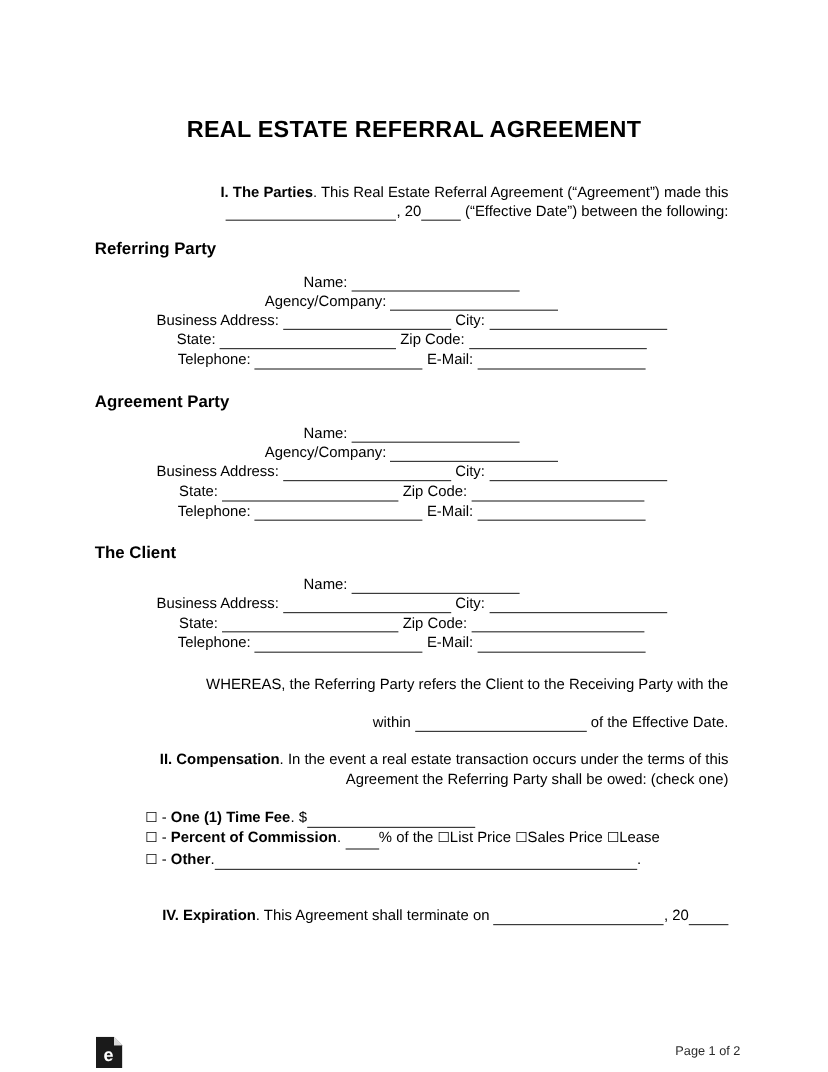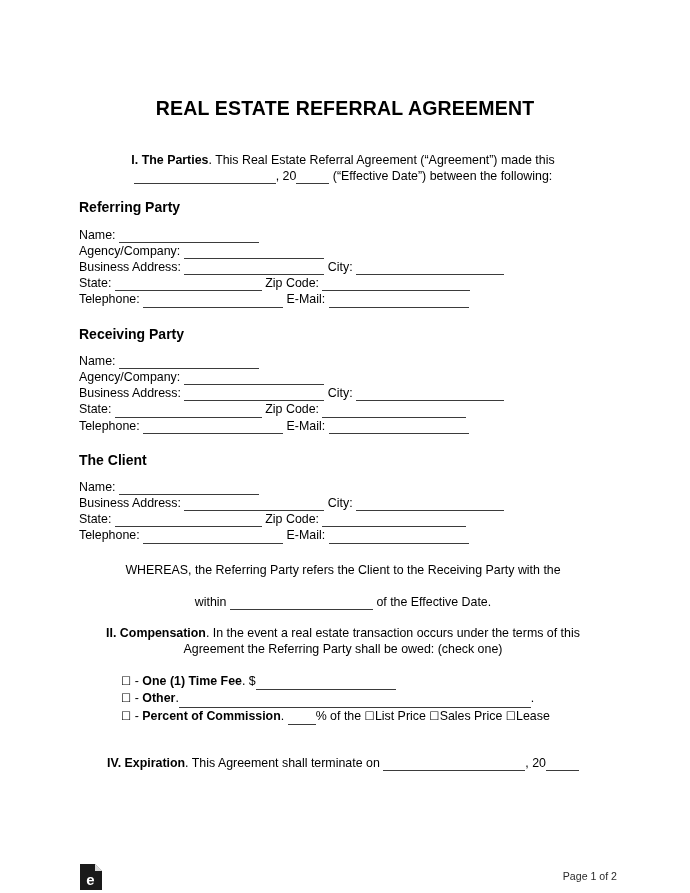--- a/index.html
+++ b/index.html
@@ -33,36 +33,37 @@
   .body-area {
     position: absolute;
     top: 116px;
     left: 79px;
     width: 528px;
   }
   p.para {
     margin: 0;
     font-size: 12.4px;
     line-height: 16.2px;
-    text-align: center;
+    text-align: right;
   }
   .gap-para { height: 15px; }
   .gap-small { height: 11px; }
   .gap-block { height: 18px; }
   .sec-head {
     margin: 0;
     font-size: 14px;
     font-weight: bold;
     line-height: 16.2px;
   }
   .fields {
     margin: 0;
     font-size: 12.4px;
     line-height: 16.2px;
     white-space: nowrap;
+    text-align: center;
   }
   .fields div { height: 16.2px; }
   b { font-weight: bold; }
   .ul {
     display: inline-block;
     border-bottom: 1px solid #3b3b3b;
     vertical-align: bottom;
     height: 12px;
   }
   .checks {
@@ -134,21 +135,21 @@
       <div>
         <span>Telephone:</span>
         <span class="ul" style="width:140px"></span>
         <span>E-Mail:</span>
         <span class="ul" style="width:140px"></span>
       </div>
     </div>
 
     <div class="gap-block"></div>
 
-    <p class="sec-head">Receiving Party</p>
+    <p class="sec-head">Agreement Party</p>
     <div class="gap-small"></div>
     <div class="fields">
       <div>
         <span>Name:</span>
         <span class="ul" style="width:140px"></span>
       </div>
       <div>
         <span>Agency/Company:</span>
         <span class="ul" style="width:140px"></span>
       </div>
@@ -217,35 +218,35 @@
       <b>II. Compensation</b><span>. In the event a real estate transaction occurs under the terms of this Agreement the Referring Party shall be owed: (check one)</span>
     </p>
 
     <div class="gap-para"></div>
 
     <div class="checks">
       <div>
         <span class="cb">☐</span>
         <span>-</span>
         <b>One (1) Time Fee</b><span>. $</span><span class="ul" style="width:140px"></span>
-      </div>
-      <div>
-        <span class="cb">☐</span>
-        <span>-</span>
-        <b>Other</b><span>.</span><span class="ul" style="width:352px"></span><span>.</span>
       </div>
       <div>
         <span class="cb">☐</span>
         <span>-</span>
         <b>Percent of Commission</b><span>.</span>
         <span class="ul" style="width:28px"></span><span>% of the</span>
         <span class="cb">☐</span><span>List Price</span>
         <span class="cb">☐</span><span>Sales Price</span>
         <span class="cb">☐</span><span>Lease</span>
       </div>
+      <div>
+        <span class="cb">☐</span>
+        <span>-</span>
+        <b>Other</b><span>.</span><span class="ul" style="width:352px"></span><span>.</span>
+      </div>
     </div>
 
     <div class="gap-para"></div>
 
 
     <div class="gap-para"></div>
 
     <p class="para">
       <b>IV. Expiration</b><span>. This Agreement shall terminate on</span>
       <span class="ul" style="width:142px"></span><span>, 20</span><span class="ul" style="width:33px"></span><br>

